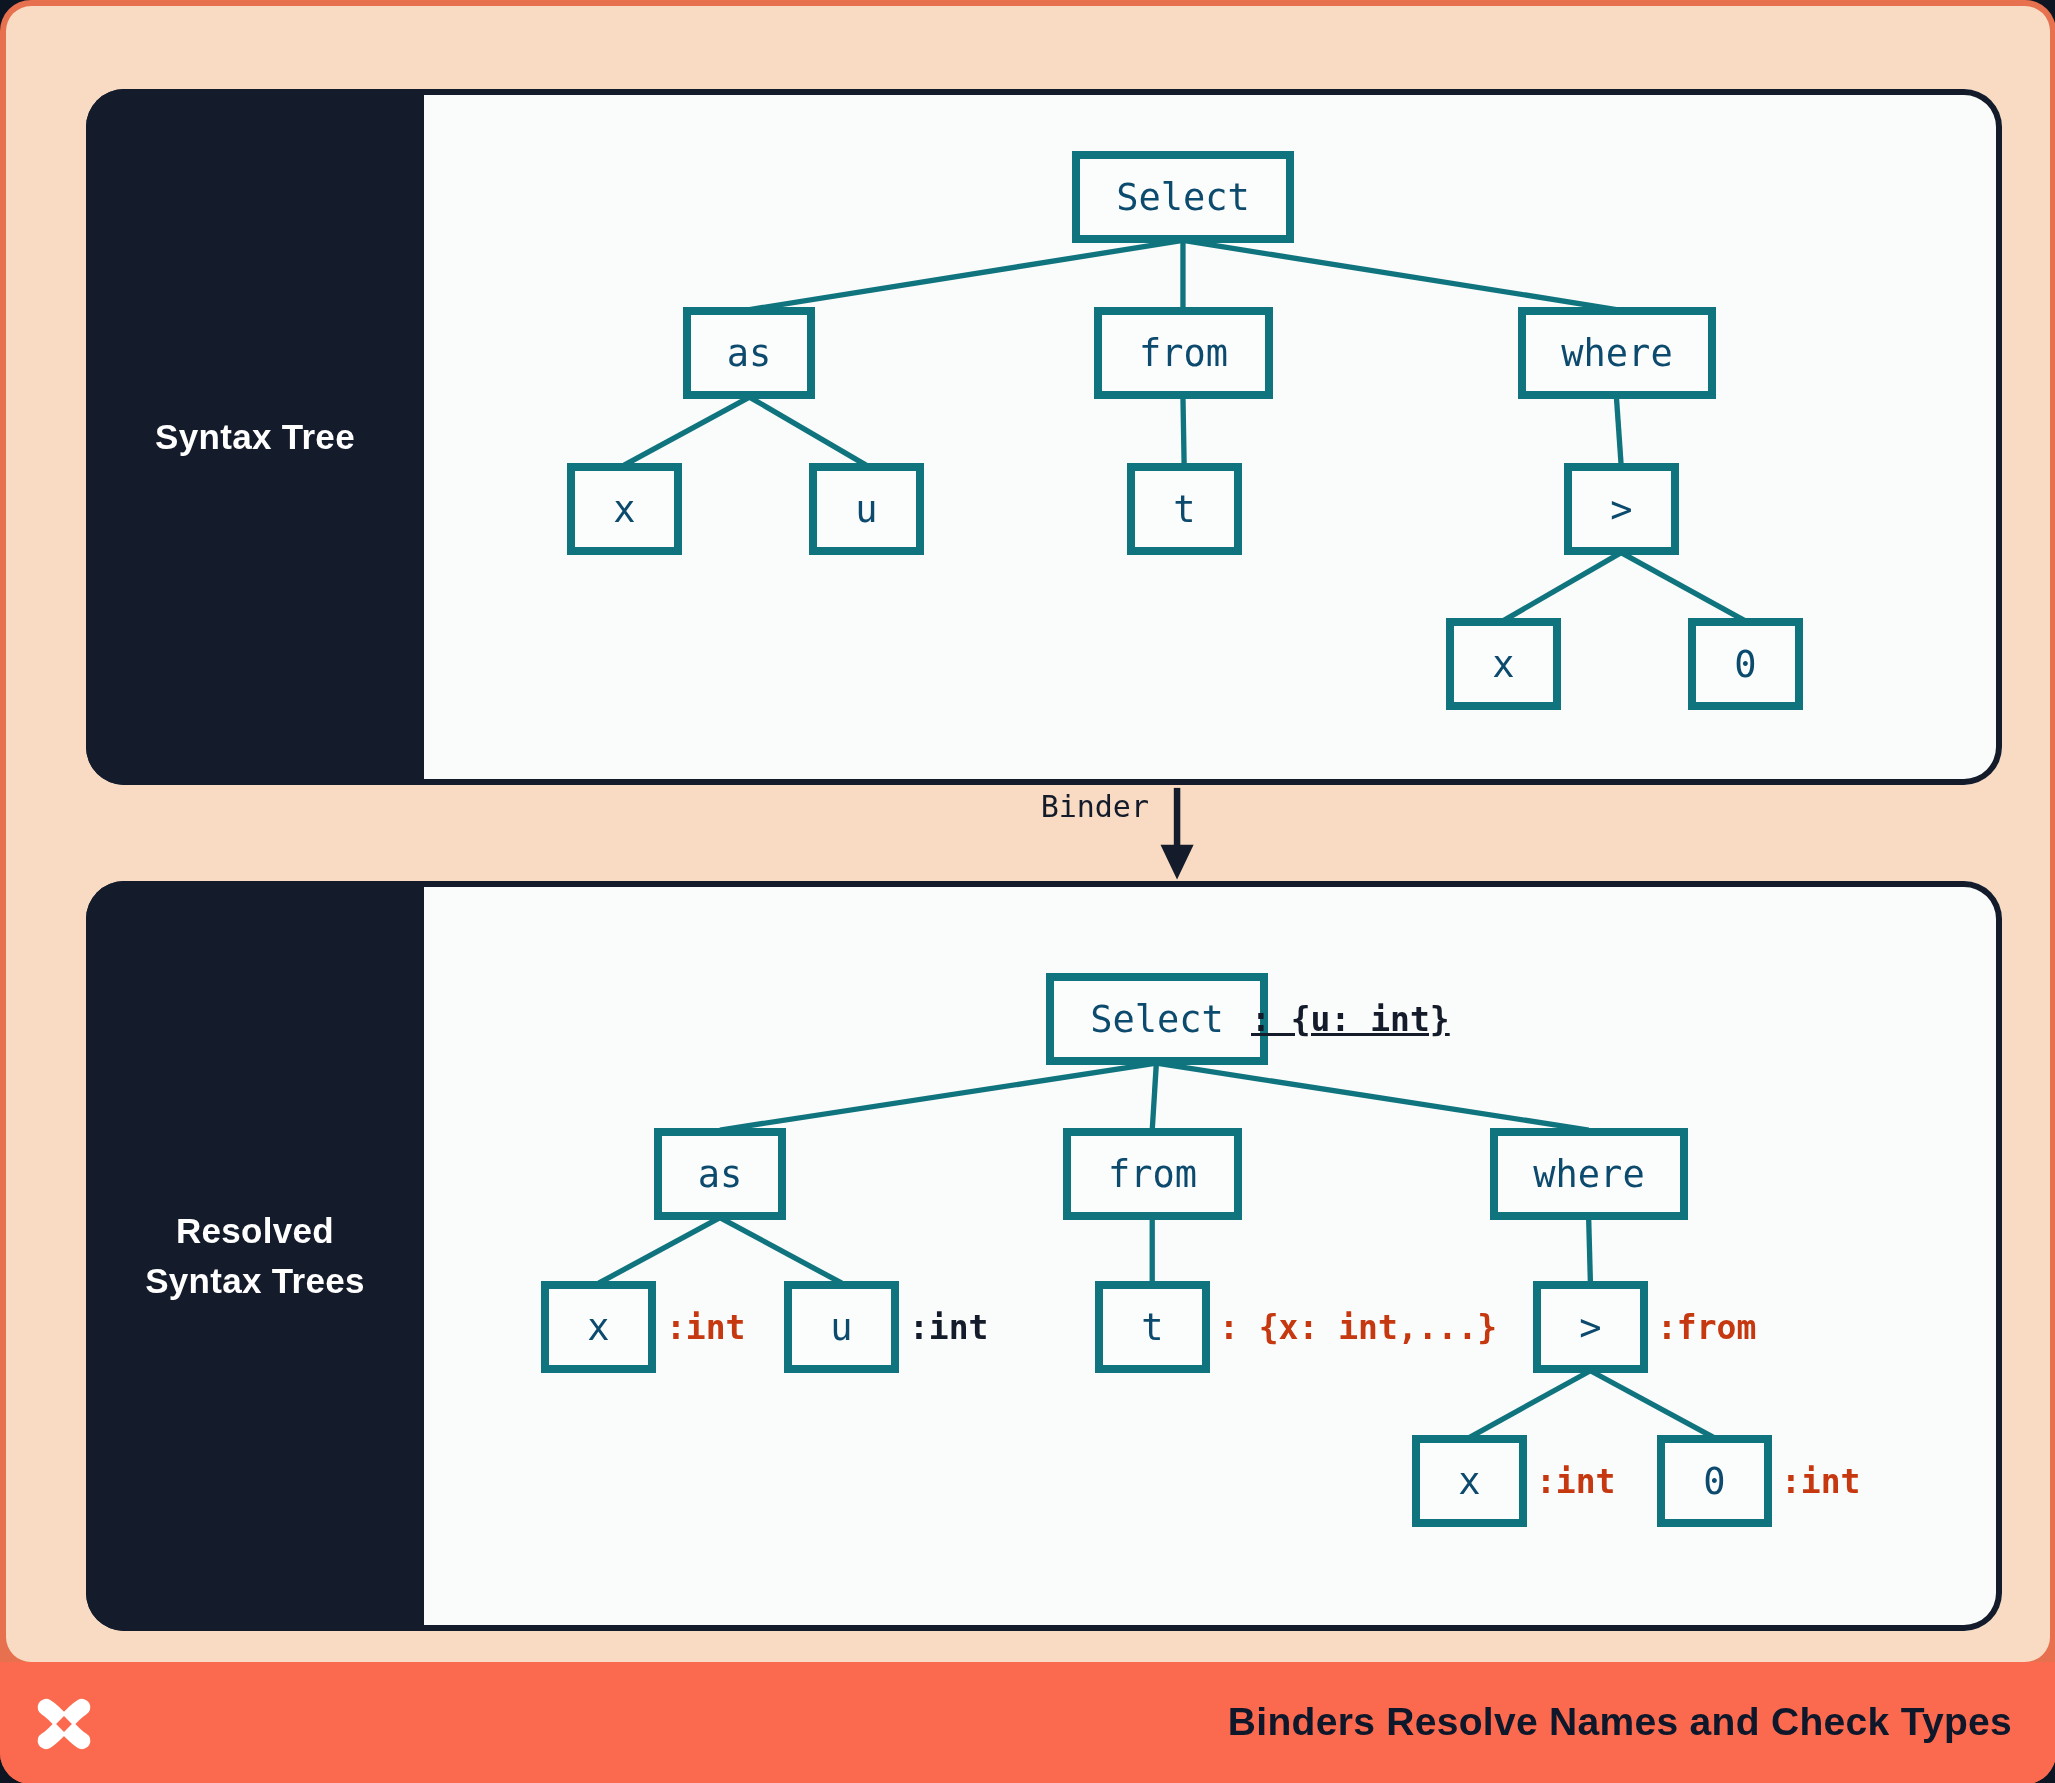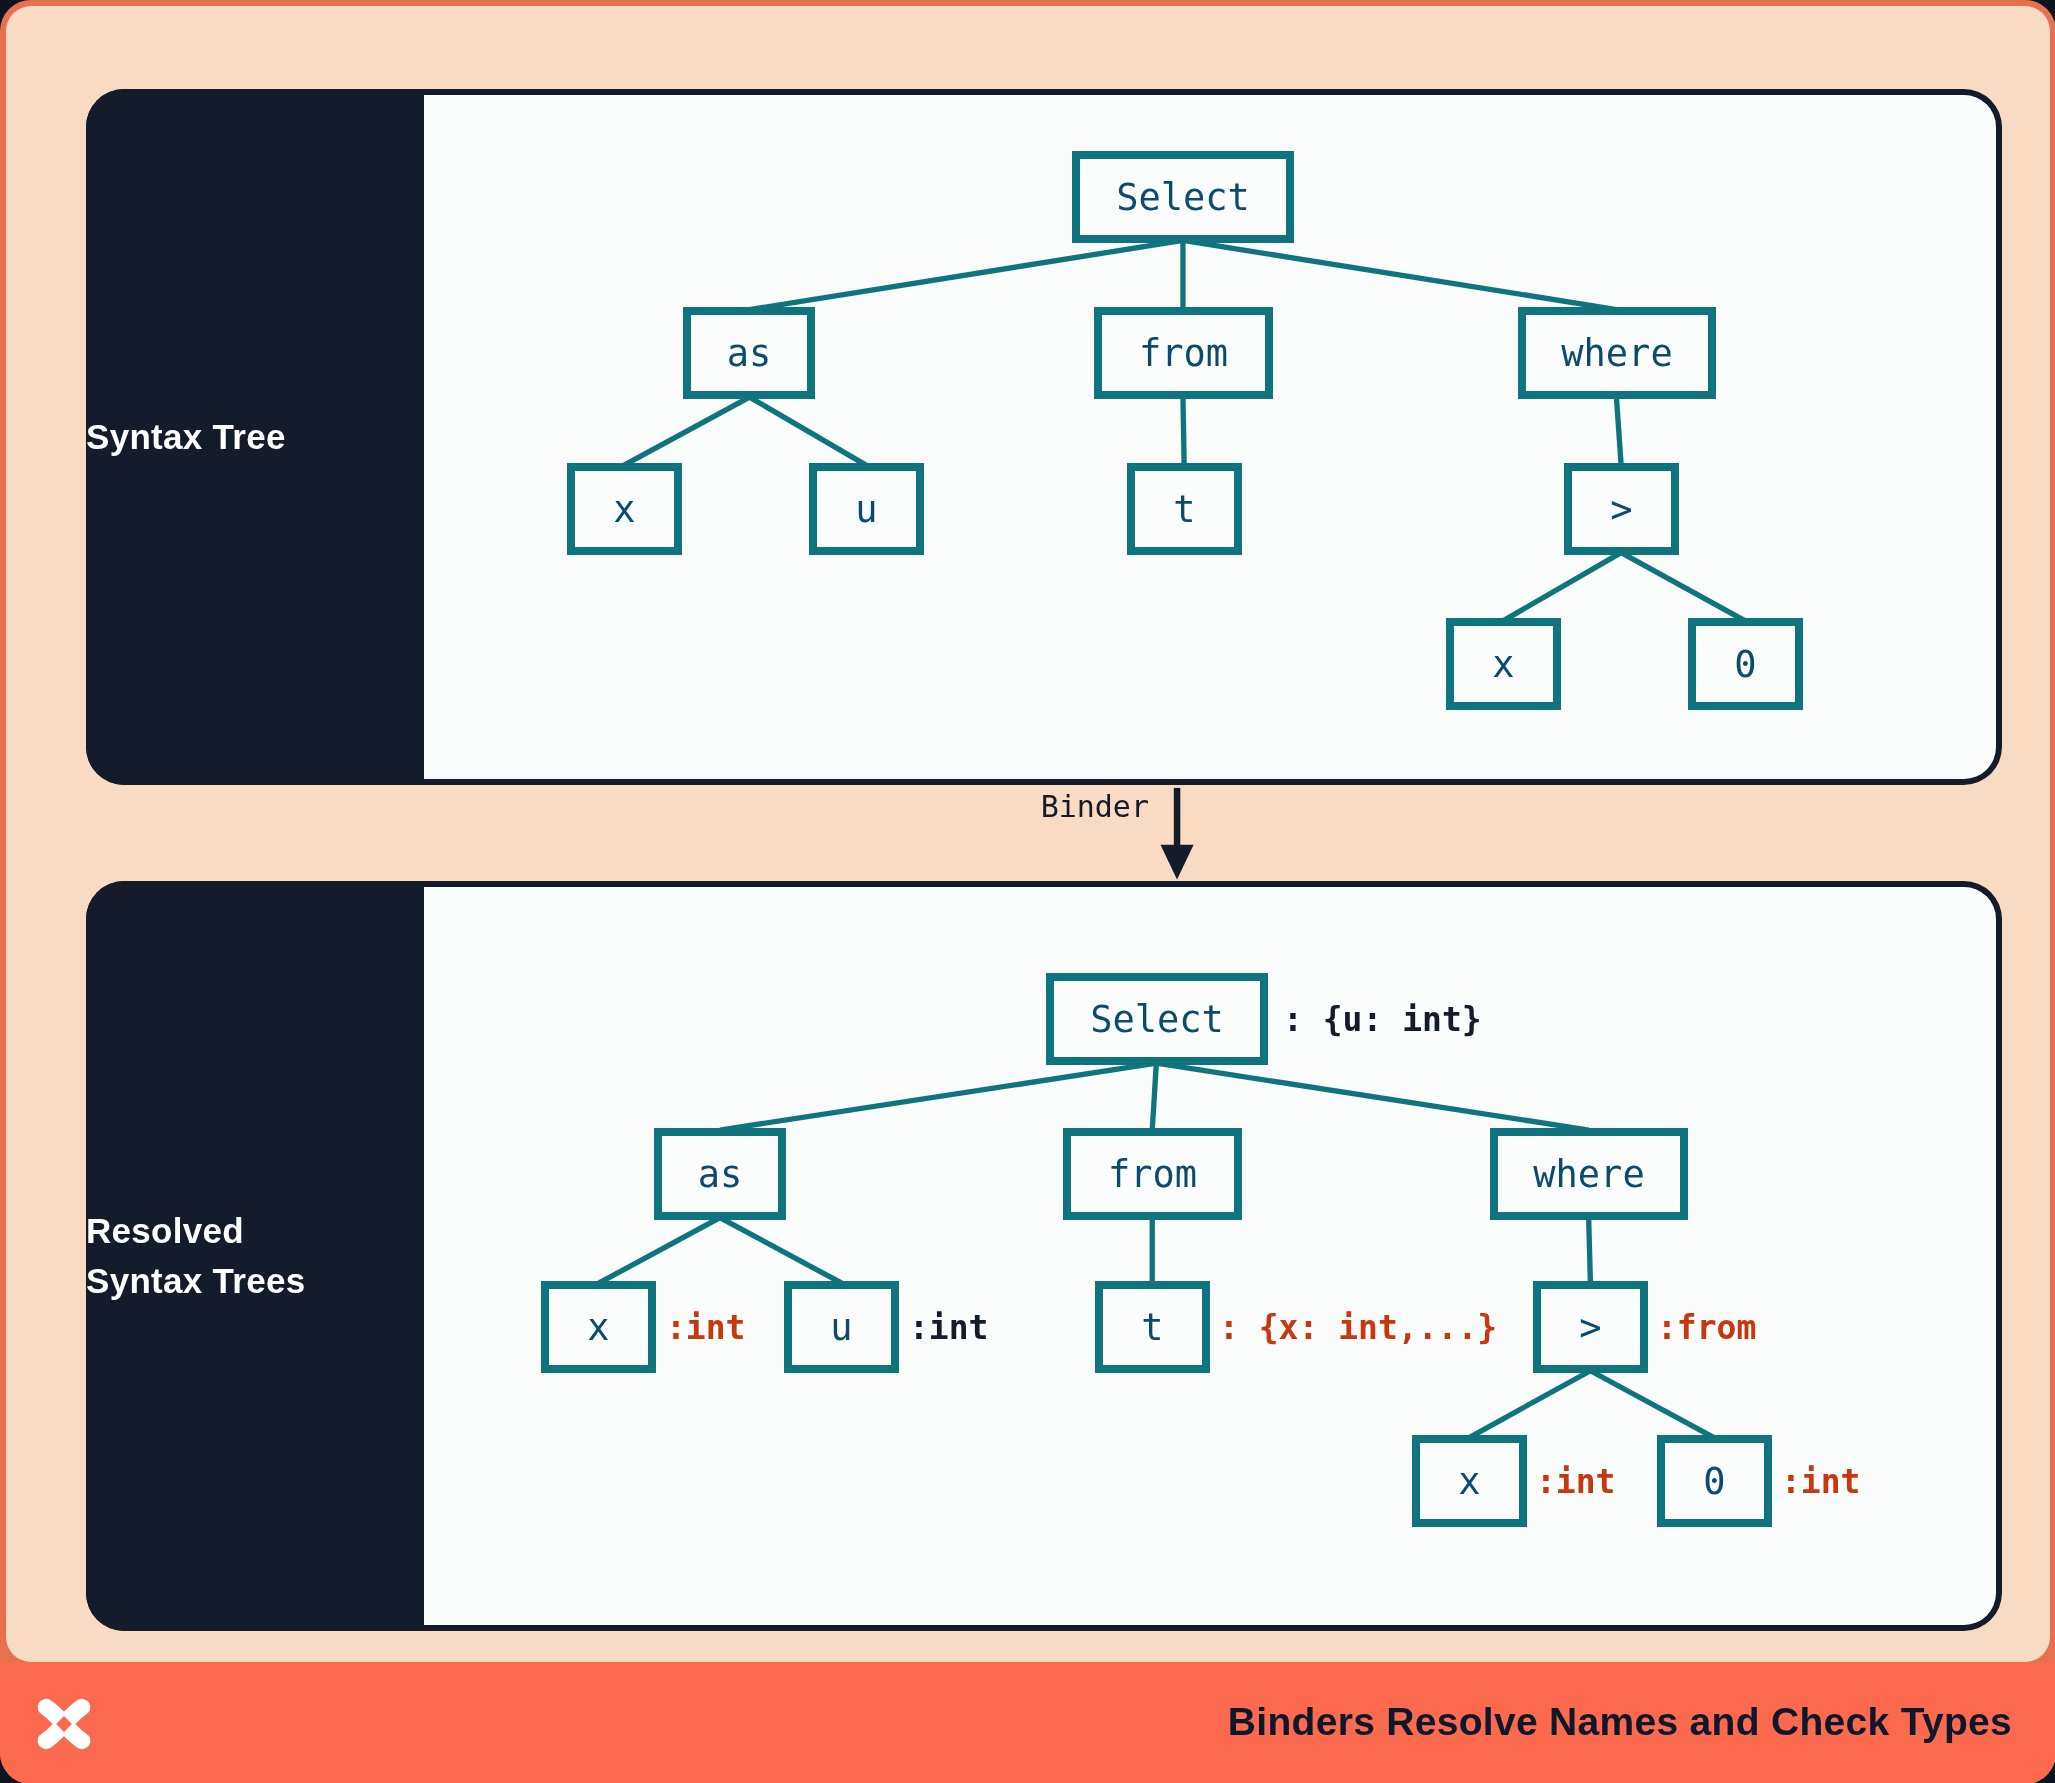--- a/index.html
+++ b/index.html
@@ -6,21 +6,21 @@
   .page{position:relative;width:2056px;height:1784px;background:#0d1422;overflow:hidden;
         font-family:"Liberation Sans",sans-serif;}
   .card{position:absolute;left:0;top:0;right:0;bottom:0;background:#e7704e;border-radius:31px;overflow:hidden;}
   .footer-band{position:absolute;left:0;right:0;top:1662px;bottom:0;background:#fb6a4e;}
   .peach{position:absolute;left:6px;top:6px;width:2044px;height:1656px;background:#f8dbc2;border-radius:25px;}
   .panel{position:absolute;left:86px;width:1916px;background:#fafbfb;border-radius:38px;
          box-shadow:inset 0 0 0 6px #141b2a;}
   .panel.top{top:89px;height:696px;}
   .panel.bottom{top:881px;height:750px;}
   .sidebar{position:absolute;left:0;top:0;bottom:0;width:338px;background:#141b2a;
-           border-radius:38px 0 0 38px;display:flex;flex-direction:column;align-items:flex-start;
+           border-radius:38px 0 0 38px;display:flex;flex-direction:column;align-items:center;
            justify-content:center;box-sizing:border-box;}
   .sidebar-label{color:#ffffff;font-weight:bold;font-size:35px;line-height:50px;text-align:center;
                  letter-spacing:0.3px;}
   .tree-svg{position:absolute;left:0;top:0;width:100%;height:100%;}
   .node{position:absolute;box-sizing:border-box;height:92px;border:8.3px solid #0f747e;
         background:#fbfcfc;color:#0c4a6e;font-family:"DejaVu Sans Mono",monospace;font-size:37px;
         display:flex;align-items:center;justify-content:center;white-space:pre;}
   .annotation{position:absolute;height:92px;display:flex;align-items:center;white-space:pre;
               font-family:"DejaVu Sans Mono",monospace;font-weight:bold;font-size:33px;}
   .annotation.red{color:#c6380f;}
@@ -83,21 +83,21 @@
           <line x1="1803" y1="569" x2="1803" y2="680" stroke="#0f747e" stroke-width="9"></line>
           <line x1="2541" y1="569" x2="2544" y2="680" stroke="#0f747e" stroke-width="9"></line>
           <line x1="2544" y1="828" x2="2339" y2="941" stroke="#0f747e" stroke-width="9"></line>
           <line x1="2544" y1="828" x2="2753" y2="941" stroke="#0f747e" stroke-width="9"></line>
         </svg>
       <div class="sidebar">
         <div class="sidebar-label">Resolved</div>
         <div class="sidebar-label">Syntax Trees</div>
       </div>
     <div class="node" style="left: 960px; top: 92px; width: 222px;">Select</div>
-        <div class="annotation navy" style="left: 1197px; top: 92px;">: {u: int}</div>
+        <div class="annotation navy" style="left: 1165px; top: 92px; text-decoration: underline;">: {u: int}</div>
         <div class="node" style="left: 568px; top: 247px; width: 132px;">as</div>
         <div class="node" style="left: 977px; top: 247px; width: 179px;">from</div>
         <div class="node" style="left: 1404px; top: 247px; width: 198px;">where</div>
         <div class="node" style="left: 455px; top: 400px; width: 115px;">x</div>
         <div class="annotation red" style="left: 580px; top: 400px;">:int</div>
         <div class="node" style="left: 698px; top: 400px; width: 115px;">u</div>
         <div class="annotation navy" style="left: 823px; top: 400px;">:int</div>
         <div class="node" style="left: 1009px; top: 400px; width: 115px;">t</div>
         <div class="annotation red" style="left: 1133px; top: 400px;">: {x: int,...}</div>
         <div class="node" style="left: 1447px; top: 400px; width: 115px;">&gt;</div>

